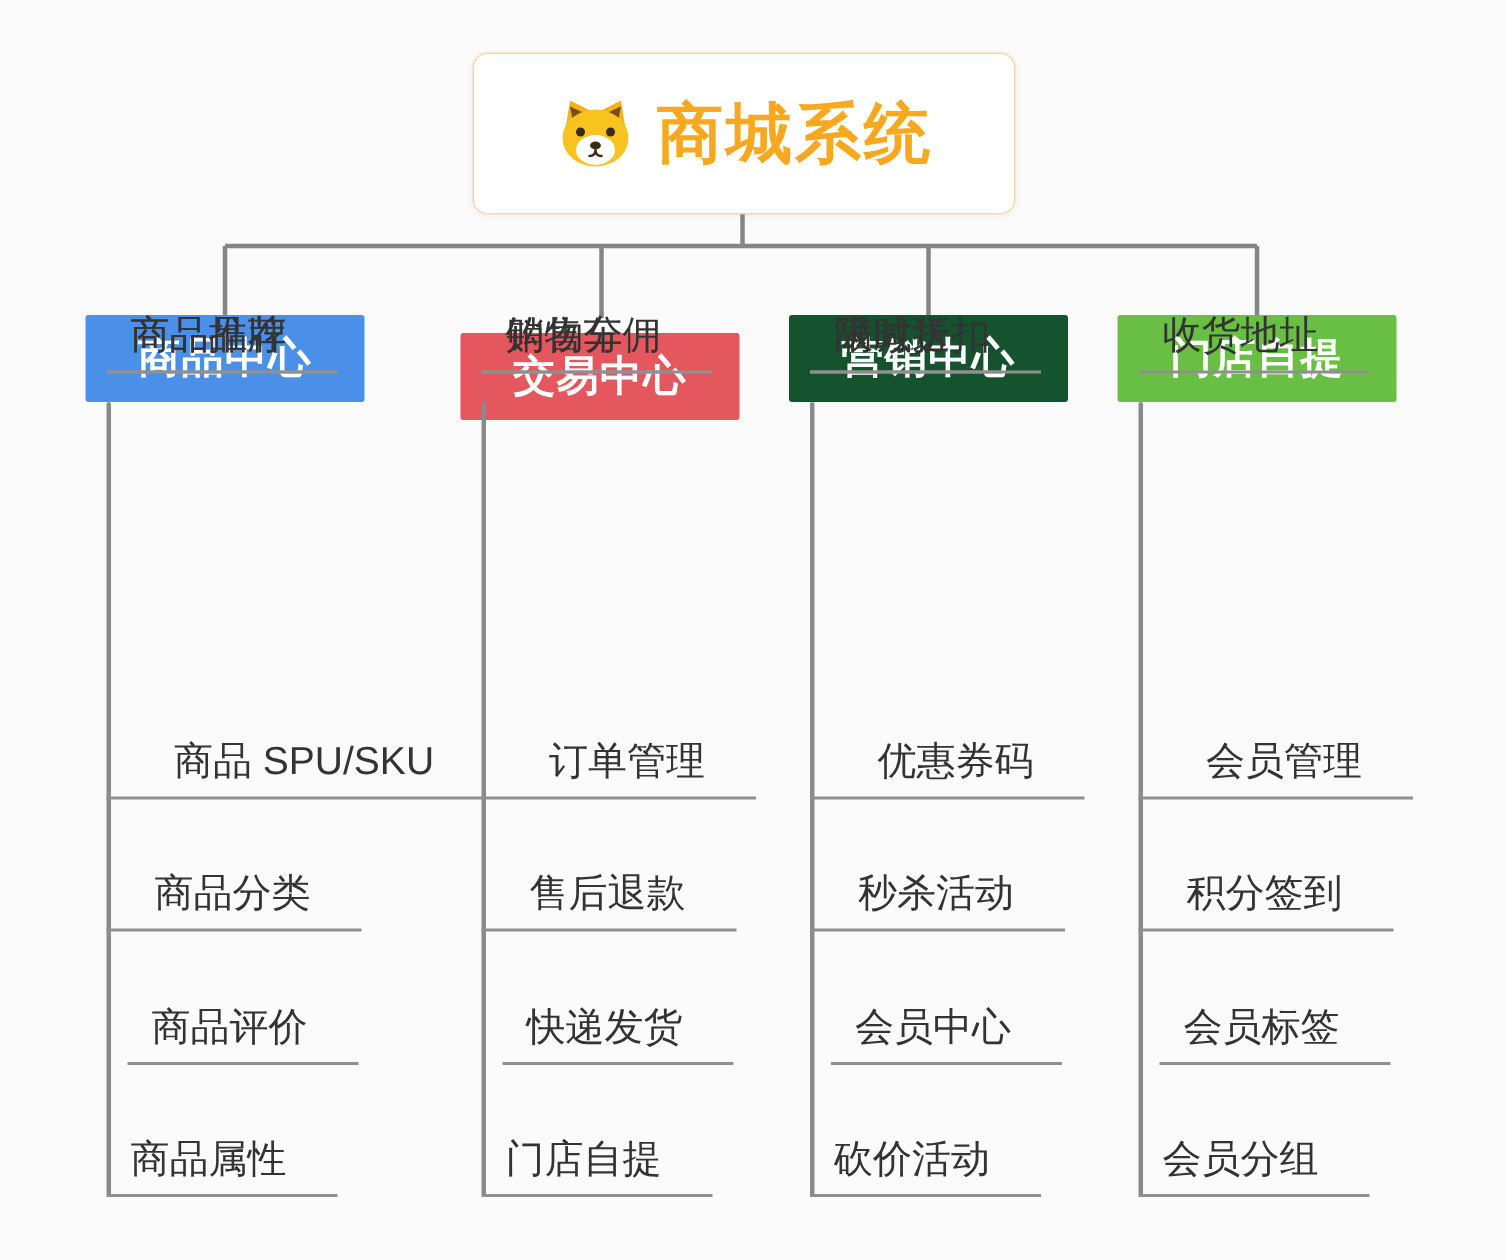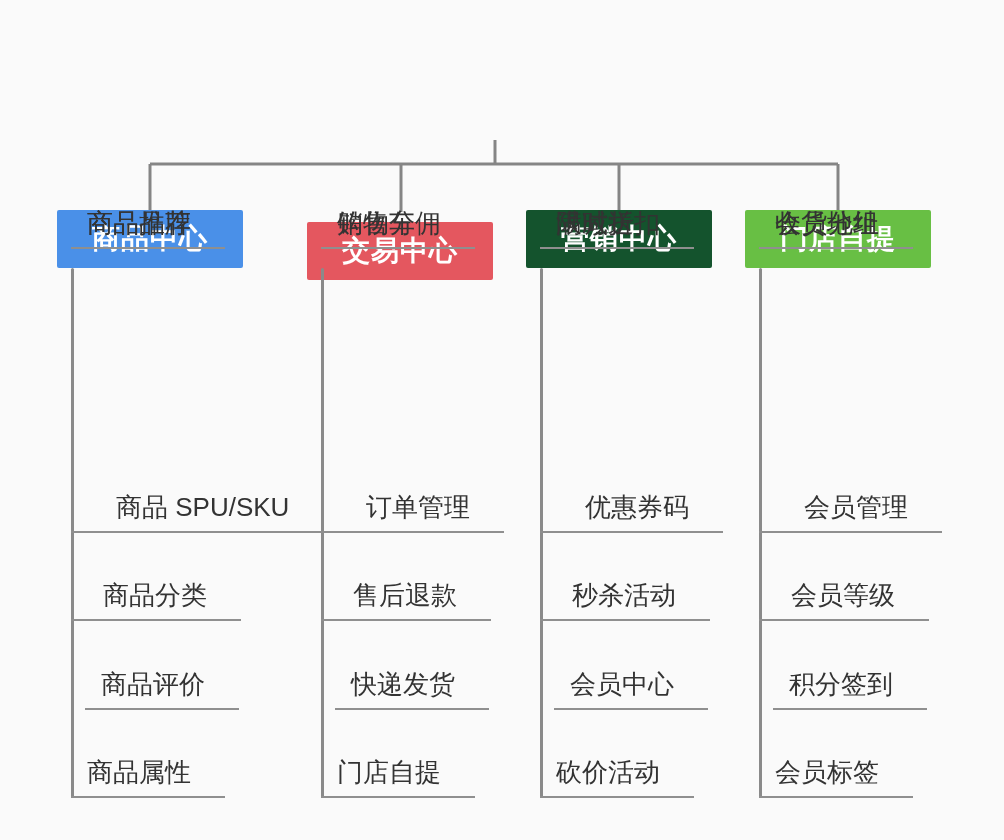--- a/index.html
+++ b/index.html
@@ -115,20 +115,35 @@
 </style>
 </head>
 <body>
 
 <div class="canvas">
 
   <svg class="connectors" viewBox="0 0 1004 840" xmlns="http://www.w3.org/2000/svg">
     <path d="M495 140 L495 164 M150 164 L838 164 M150 164 L150 212 M401 164 L401 212 M619 164 L619 212 M838 164 L838 212" fill="none" stroke="#858585" stroke-width="3"></path>
   </svg>
 
+  <div class="root-node">
+    <svg class="dog-icon" viewBox="0 0 54 50" xmlns="http://www.w3.org/2000/svg">
+      <path d="M7 22 L10 3 L24 10 Z" fill="#f4b31b"></path>
+      <path d="M47 22 L44 3 L30 10 Z" fill="#f4b31b"></path>
+      <path d="M10 7 L21 12 L12 17 Z" fill="#7a4d17"></path>
+      <path d="M44 7 L33 12 L42 17 Z" fill="#7a4d17"></path>
+      <ellipse cx="27" cy="28" rx="22" ry="19" fill="#f9c31f"></ellipse>
+      <ellipse cx="27" cy="36" rx="13" ry="10" fill="#ffffff"></ellipse>
+      <circle cx="17" cy="24" r="3" fill="#3a2b16"></circle>
+      <circle cx="37" cy="24" r="3" fill="#3a2b16"></circle>
+      <ellipse cx="27" cy="33" rx="3.6" ry="2.6" fill="#3a2b16"></ellipse>
+      <path d="M27 36 Q27 40 23 40 M27 36 Q27 40 31 40" fill="none" stroke="#3a2b16" stroke-width="1.6" stroke-linecap="round"></path>
+    </svg>
+    <span class="root-title">商城系统</span>
+  </div>
 
   <div class="branch branch-1">
     <div class="branch-header" style="background-color: rgb(74, 144, 232);">
       <span class="branch-label">商品中心</span>
     </div>
     <div class="trunk"></div>
     <div class="leaf">商品 SPU/SKU</div>
     <div class="leaf">商品分类</div>
     <div class="leaf">商品评价</div>
     <div class="leaf">商品属性</div>
@@ -161,20 +176,19 @@
     <div class="leaf">满减送</div>
     <div class="leaf">限时折扣</div>
   </div>
 
   <div class="branch branch-4">
     <div class="branch-header" style="background-color: rgb(104, 191, 68);">
       <span class="branch-label">门店自提</span>
     </div>
     <div class="trunk"></div>
     <div class="leaf">会员管理</div>
-    <div class="leaf">会员等级</div>
     <div class="leaf">积分签到</div>
     <div class="leaf">会员标签</div>
     <div class="leaf">会员分组</div>
     <div class="leaf">收货地址</div>
   </div>
 
 </div>
 
 </body></html>

